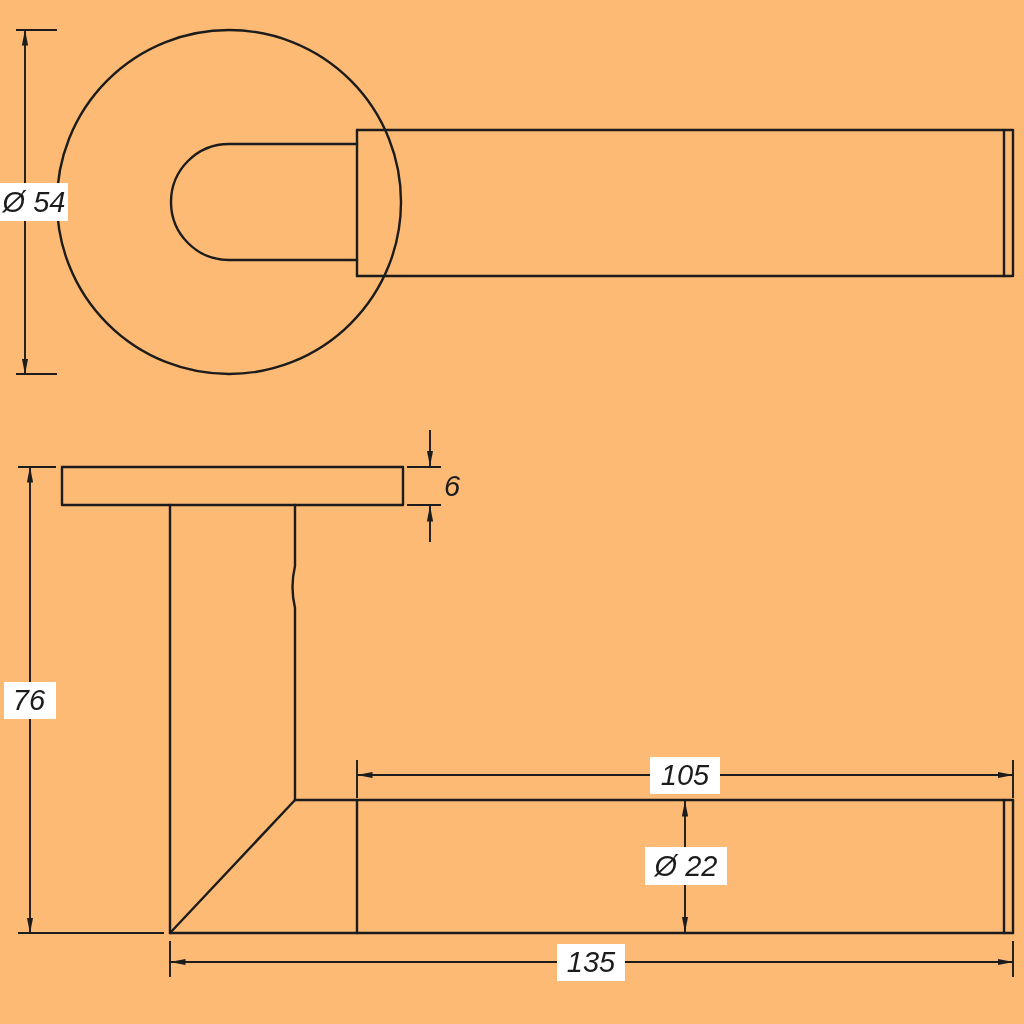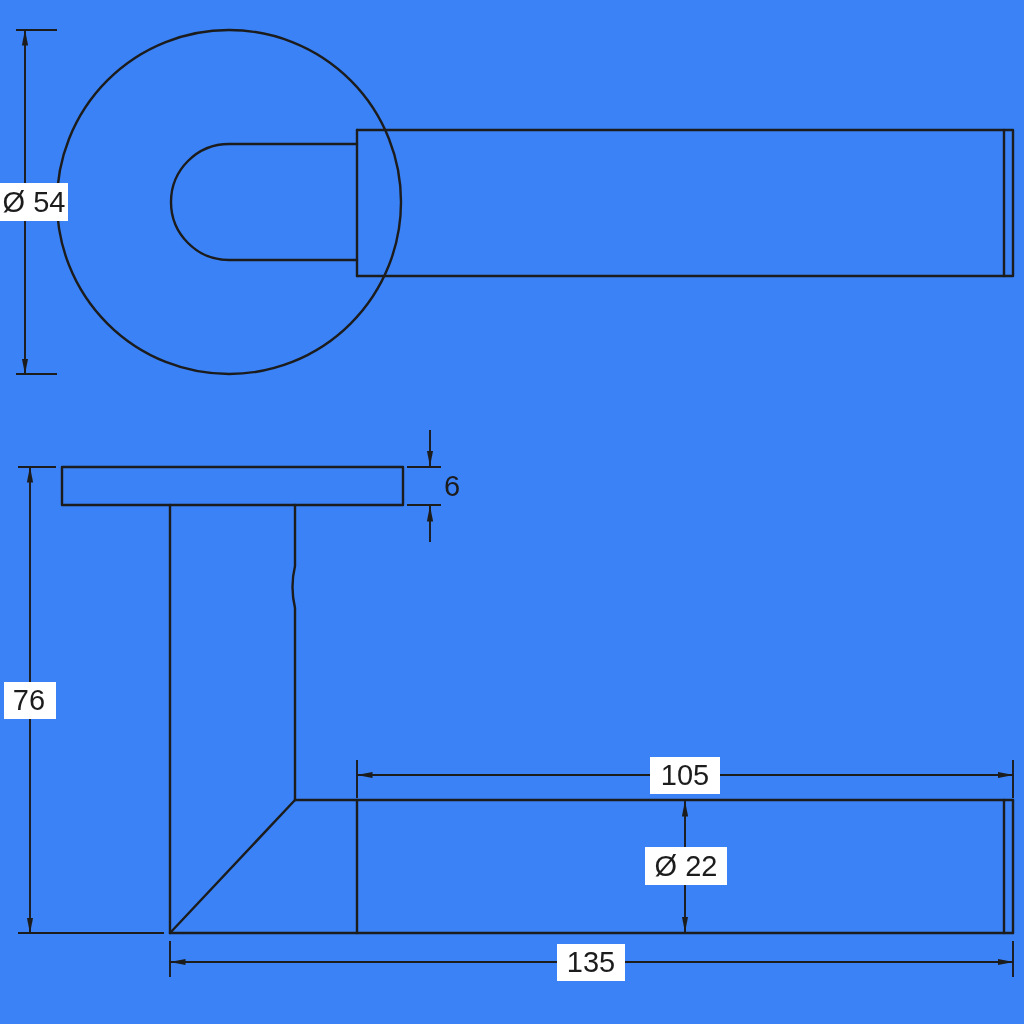--- a/index.html
+++ b/index.html
@@ -7,21 +7,22 @@
     padding: 0;
     width: 1024px;
     height: 1024px;
     background: #ffffff;
     overflow: hidden;
   }
   .stage {
     position: relative;
     width: 1024px;
     height: 1024px;
-    background: #3b82f6;
+    background: #fdba74;
+    font-style: italic;
   }
   svg { display: block; }
   .obj {
     fill: none;
     stroke: #1c1c1c;
     stroke-width: 2.4;
     stroke-linecap: round;
     stroke-linejoin: round;
   }
   .dim {

